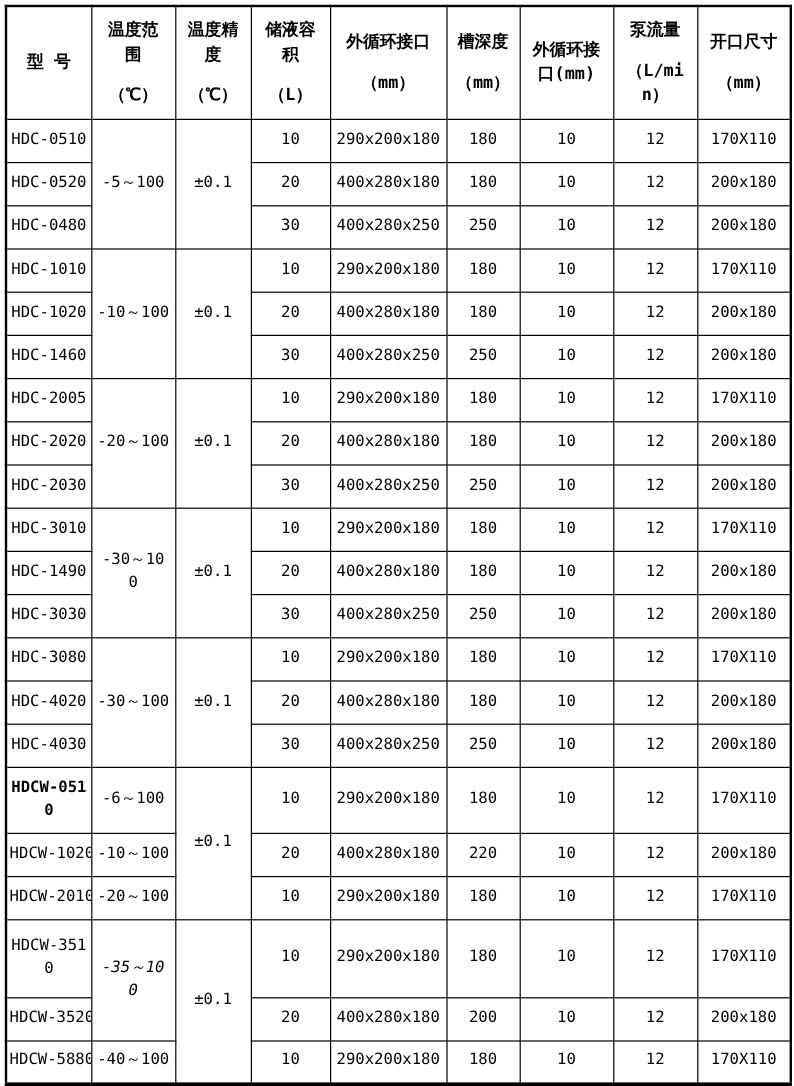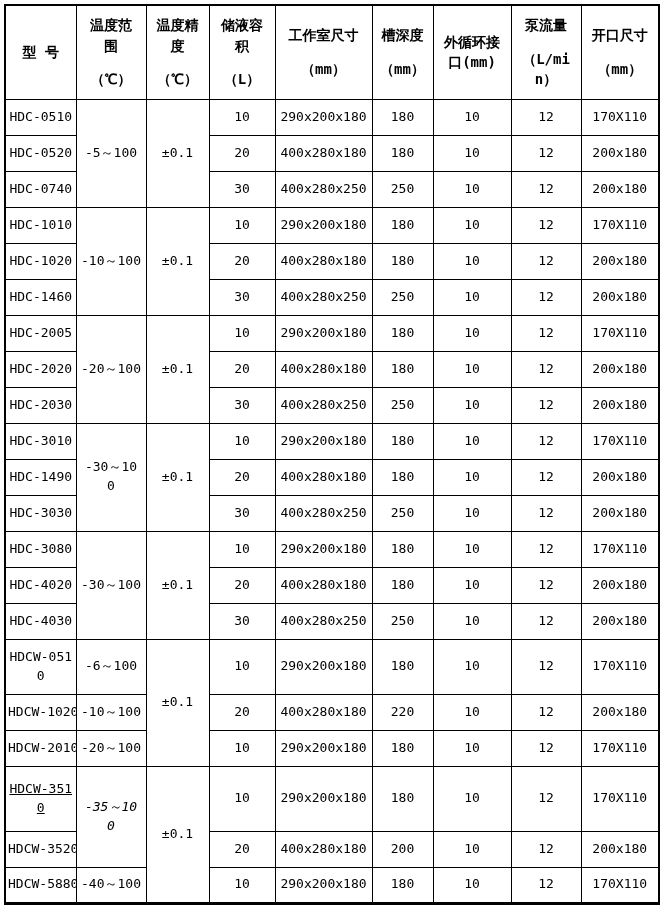--- a/index.html
+++ b/index.html
@@ -74,21 +74,21 @@
         </th>
         <th>
           <div class="label">温度精度</div>
           <div class="unit">（℃）</div>
         </th>
         <th>
           <div class="label">储液容积</div>
           <div class="unit">（L）</div>
         </th>
         <th>
-          <div class="label">工作室尺寸</div>
+          <div class="label">外循环接口</div>
           <div class="unit">（mm）</div>
         </th>
         <th>
           <div class="label">槽深度</div>
           <div class="unit">（mm）</div>
         </th>
         <th>
           <div class="label">外循环接口(mm)</div>
           <div class="unit"></div>
         </th>
@@ -117,21 +117,21 @@
         <tr>
           <td>HDC-0520</td>
           <td>20</td>
           <td>400x280x180</td>
           <td>180</td>
           <td>10</td>
           <td>12</td>
           <td>200x180</td>
         </tr>
         <tr>
-          <td>HDC-0740</td>
+          <td>HDC-0480</td>
           <td>30</td>
           <td>400x280x250</td>
           <td>250</td>
           <td>10</td>
           <td>12</td>
           <td>200x180</td>
         </tr>
         <tr>
           <td>HDC-1010</td>
           <td rowspan="3">-10～100</td>
@@ -242,21 +242,21 @@
         <tr>
           <td>HDC-4030</td>
           <td>30</td>
           <td>400x280x250</td>
           <td>250</td>
           <td>10</td>
           <td>12</td>
           <td>200x180</td>
         </tr>
         <tr style="height: 55px;">
-          <td><span class="wrap" style="width: 64px;">HDCW-0510</span></td>
+          <td><span class="wrap" style="width: 64px; font-weight: bold;">HDCW-0510</span></td>
           <td>-6～100</td>
           <td rowspan="3">±0.1</td>
           <td>10</td>
           <td>290x200x180</td>
           <td>180</td>
           <td>10</td>
           <td>12</td>
           <td>170X110</td>
         </tr>
         <tr>
@@ -273,21 +273,21 @@
           <td>HDCW-2010</td>
           <td>-20～100</td>
           <td>10</td>
           <td>290x200x180</td>
           <td>180</td>
           <td>10</td>
           <td>12</td>
           <td>170X110</td>
         </tr>
         <tr style="height: 65px;">
-          <td><span class="wrap" style="width: 64px; text-decoration: underline;">HDCW-3510</span></td>
+          <td><span class="wrap" style="width: 64px;">HDCW-3510</span></td>
           <td rowspan="2"><span class="wrap" style="width: 54px; font-style: italic;">-35～100</span></td>
           <td rowspan="3">±0.1</td>
           <td>10</td>
           <td>290x200x180</td>
           <td>180</td>
           <td>10</td>
           <td>12</td>
           <td>170X110</td>
         </tr>
         <tr>

